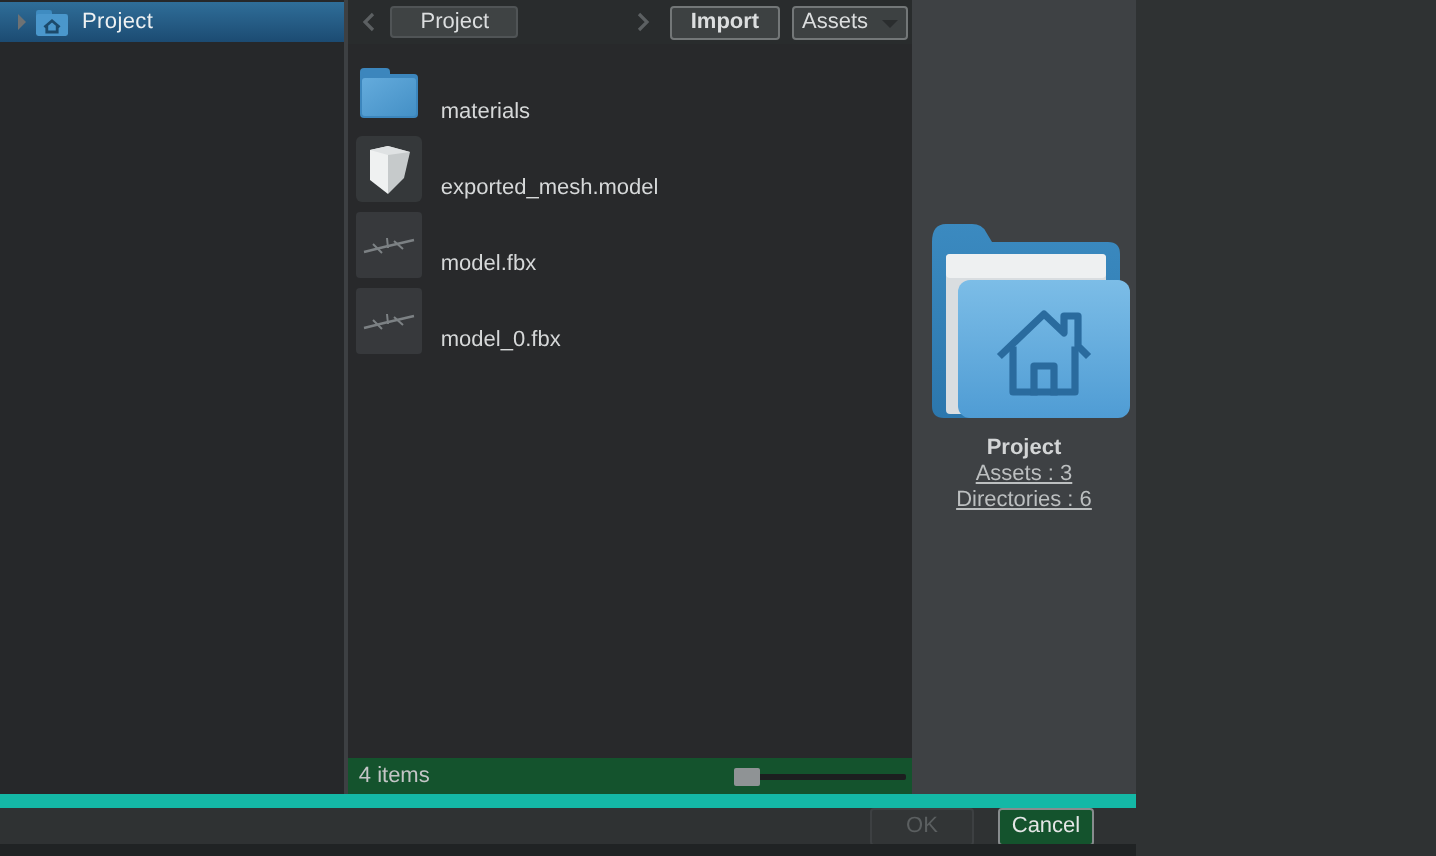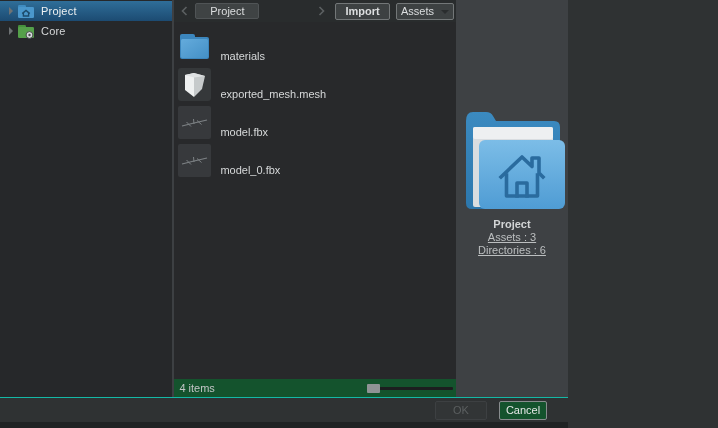--- a/index.html
+++ b/index.html
@@ -58,21 +58,21 @@
 6; background:#8f9395; border-radius:1px; }
 
   
   .preview-panel { flex:1; background:#3e4144; display:flex; flex-direction:column; align-items:center; }
   .preview-folder { margin-top:107px; width:112px; height:105px; }
   .preview-title { margin-top:6px; font-weight:bold; color:#d3d5d6; }
   .preview-stat { margin-top:1px; color:#bcbfc0; line-height:12px;text-decoration:underline; }
 
   
   .footer {
-    height:25px; background:#2f3233; border-top:1px solid #14b8a6;
+    height:25px; background:#2f3233; border-top:7px solid #14b8a6;
     display:flex; align-items:center; justify-content:flex-end; gap:12px; padding-right:21px;
   }
   .ok-btn { width:52px; height:19px; background:#323536; border-color:#3d4042; color:#5b5f60; }
   .cancel-btn { width:48px; height:19px; background:#14532d; border-color:#888c8e; color:#e4e6e6; }
   .base-strip { height:6px; background:#202324; }
 </style>
 </head>
 <body>
 
 <div class="window">
@@ -82,32 +82,20 @@
       <div class="tree-row selected">
         <span class="tree-caret">
             <span></span>
           </span>
         <svg class="tree-icon" viewBox="0 0 18 15">
           <rect x="1" y="1" width="8" height="5" rx="1.2" fill="#3f8cc1"></rect>
           <rect x="1" y="3" width="16" height="11" rx="1.2" fill="#4a97cc"></rect>
           <path d="M5.2 9.6 L9 6.4 L12.8 9.6 M6.4 9 V12 H11.6 V9" fill="none" stroke="#1c4a6b" stroke-width="1.4"></path>
         </svg>
         <span class="tree-label">Project</span>
-      </div>
-      <div class="tree-row">
-        <span class="tree-caret">
-            <span></span>
-          </span>
-        <svg class="tree-icon" viewBox="0 0 18 15">
-          <rect x="1" y="1" width="8" height="5" rx="1.2" fill="#46903c"></rect>
-          <rect x="1" y="3" width="16" height="11" rx="1.2" fill="#55a04a"></rect>
-          <circle cx="12.5" cy="11" r="3.4" fill="#d8dcdd" stroke="#2c2f30" stroke-width="0.8"></circle>
-          <circle cx="12.5" cy="11" r="1.2" fill="#4a4e4f"></circle>
-        </svg>
-        <span class="tree-label">Core</span>
       </div>
     </div>
 
     <div class="center-panel">
       <div class="navbar">
         <span class="nav-chevron">
           <svg width="7" height="10" viewBox="0 0 7 10">
               <path d="M5.5 1 L1.5 5 L5.5 9" fill="none" stroke="#5c6062" stroke-width="1.6"></path>
             </svg>
         </span>
@@ -142,21 +130,21 @@
           <span class="file-name">materials</span>
         </div>
 
         <div class="file-row">
           <svg class="file-thumb" viewBox="0 0 33 33">
             <rect x="0" y="0" width="33" height="33" rx="3" fill="#35383a"></rect>
             <polygon points="7,7 16,5 16,29 7,22" fill="#eff1f1"></polygon>
             <polygon points="16,5 27,8 24,21 16,29" fill="#c6cacb"></polygon>
             <polygon points="7,7 16,5 27,8 16,9.5" fill="#dfe2e3"></polygon>
           </svg>
-          <span class="file-name">exported_mesh.mesh</span>
+          <span class="file-name">exported_mesh.model</span>
         </div>
 
         <div class="file-row">
           <svg class="file-thumb" viewBox="0 0 33 33">
             <rect x="0" y="0" width="33" height="33" rx="2" fill="#37393c"></rect>
             <g stroke="#84898c" fill="none" opacity="0.9">
               <path d="M4 20 L14 17.5 L29 14" stroke-width="1.2"></path>
               <path d="M8.5 16 L13 20.5" stroke-width="1"></path>
               <path d="M19 14.5 L23.5 18.5" stroke-width="1"></path>
               <path d="M15.5 13 L16 18" stroke-width="1"></path>

